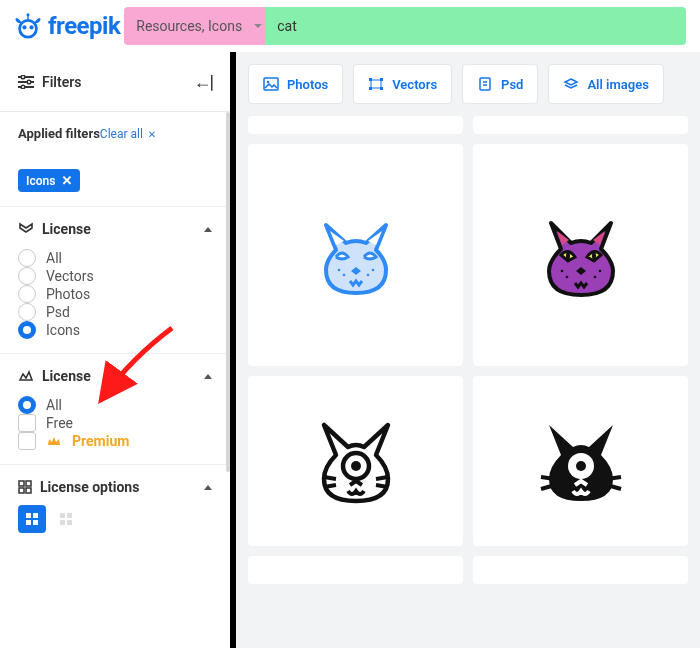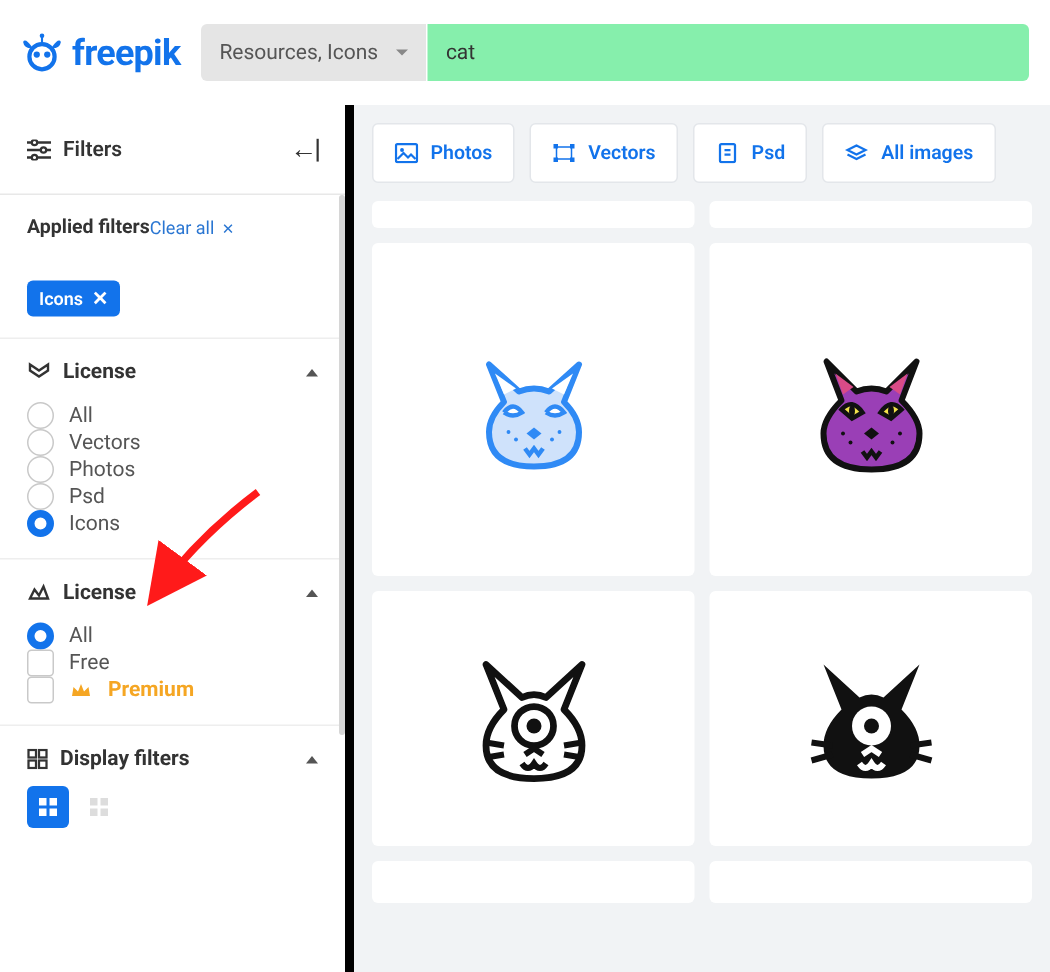--- a/index.html
+++ b/index.html
@@ -1,20 +1,20 @@
 <!DOCTYPE html>
 <html><head>
 <meta charset="utf-8">
 <style>
   *{box-sizing:border-box;margin:0;padding:0;font-family:-apple-system,BlinkMacSystemFont,"Segoe UI",Roboto,Arial,sans-serif}
   body{width:700px;height:648px;overflow:hidden;background:#fff;color:#333;font-size:14px}
-  .hdr{display:flex;align-items:center;height:70px;padding:0 14px;gap:14px}
+  .hdr{display:flex;align-items:center;height:52px;padding:0 14px;gap:4px}
   .logo{display:flex;align-items:center;gap:6px;font-weight:700;font-size:24px;color:#1273eb;letter-spacing:-0.5px}
   .logo svg{flex-shrink:0}
-  .res-sel{flex:0 0 150px;height:38px;background:#e5e5e5;border-radius:4px 0 0 4px;display:flex;align-items:center;padding:0 12px;color:#555;gap:8px;cursor:pointer}
+  .res-sel{flex:0 0 150px;height:38px;background:#f9a8d4;border-radius:4px 0 0 4px;display:flex;align-items:center;padding:0 12px;color:#555;gap:8px;cursor:pointer}
   .res-sel .cd{border-top:4px solid #888;border-left:4px solid transparent;border-right:4px solid transparent;margin-left:auto}
   .search{flex:1;height:38px;background:#86efac;border:none;outline:none;padding:0 12px;font-size:14px;color:#333;border-radius:0 4px 4px 0;margin-left:-13px}
   .body{display:flex;height:calc(100% - 52px)}
   .sidebar{width:236px;border-right:6px solid #000000;display:flex;flex-direction:column;position:relative}
   .sidescroll{overflow-y:auto;flex:1}
   .sidebar::after{content:"";position:absolute;right:0;top:60px;width:4px;height:360px;background:#d6d6d6;border-radius:2px}
   .filters-hd{display:flex;align-items:center;height:60px;padding:0 18px;border-bottom:1px solid #e8e8e8;font-weight:600}
   .filters-hd .back{margin-left:auto;color:#333;font-size:18px;letter-spacing:-2px}
   .sec{border-bottom:1px solid #eee;padding:14px 18px}
   .applied{display:flex;align-items:center;margin-bottom:28px}
@@ -154,21 +154,21 @@
       </div>
 
       <div class="sec" style="border-bottom:none">
         <div class="sec-hd">
           <svg width="14" height="14" viewBox="0 0 14 14">
               <rect x="1" y="1" width="5" height="5" fill="none" stroke="#333" stroke-width="1.5"></rect>
               <rect x="8" y="1" width="5" height="5" fill="none" stroke="#333" stroke-width="1.5"></rect>
               <rect x="1" y="8" width="5" height="5" fill="none" stroke="#333" stroke-width="1.5"></rect>
               <rect x="8" y="8" width="5" height="5" fill="none" stroke="#333" stroke-width="1.5"></rect>
             </svg>
-          <span>Display filters</span>
+          <span>License options</span>
           <span class="chev"></span>
         </div>
         <div class="disp">
           <div class="dbtn on">
             <svg width="14" height="14" viewBox="0 0 14 14">
                 <rect x="1" y="1" width="5" height="5" fill="#fff"></rect>
                 <rect x="8" y="1" width="5" height="5" fill="#fff"></rect>
                 <rect x="1" y="8" width="5" height="5" fill="#fff"></rect>
                 <rect x="8" y="8" width="5" height="5" fill="#fff"></rect>
               </svg>

